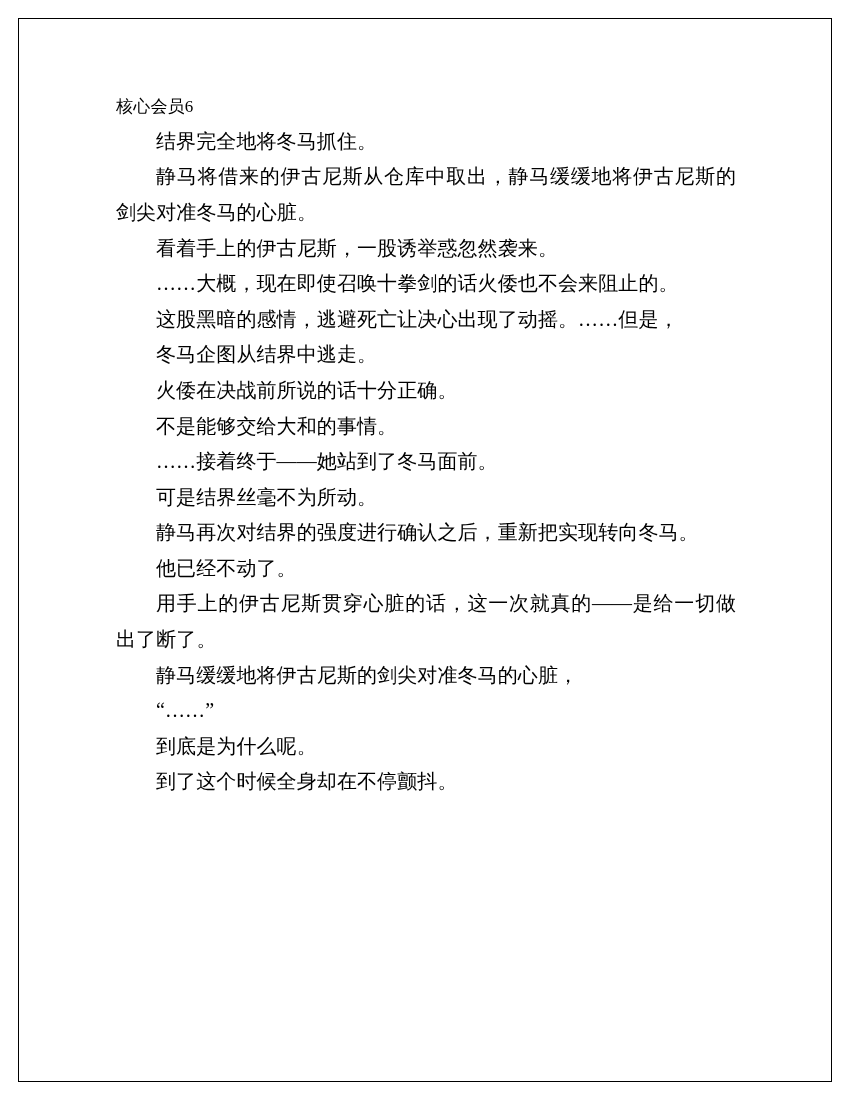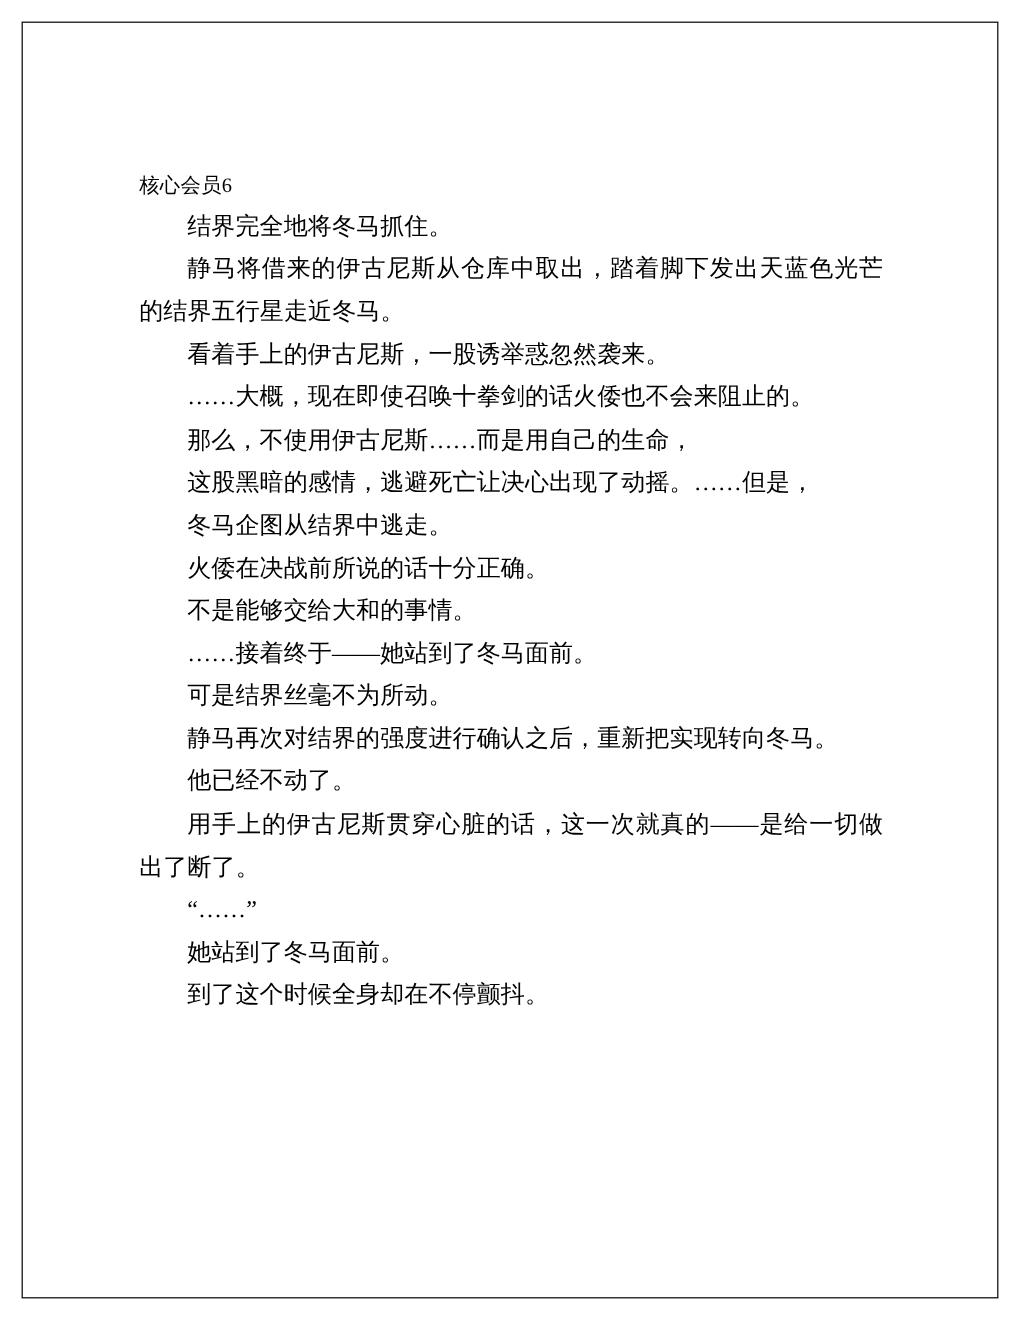--- a/index.html
+++ b/index.html
@@ -28,21 +28,20 @@
     right: 18px;
     bottom: 18px;
     border: 1px solid #000000;
     pointer-events: none;
   }
   .content {
     position: absolute;
     left: 116px;
     top: 92px;
     width: 620px;
-    margin-top: 48px;
   }
   .doc-title {
     font-size: 17px;
     line-height: 1.75;
     margin: 0 0 2px 0;
     letter-spacing: 0.2px;
   }
   .para {
     font-size: 20px;
     line-height: 1.78;
@@ -55,30 +54,30 @@
   }
 </style>
 </head>
 <body>
 
 <div class="page">
   <div class="page-border"></div>
   <div class="content">
     <p class="doc-title">核心会员6</p>
     <p class="para">结界完全地将冬马抓住。</p>
-    <p class="para">静马将借来的伊古尼斯从仓库中取出，踏着脚下发出天蓝色光芒的结界五行星走近冬马。</p>
+    <p class="para">静马将借来的伊古尼斯从仓库中取出，静马缓缓地将伊古尼斯的剑尖对准冬马的心脏。</p>
     <p class="para">看着手上的伊古尼斯，一股诱举惑忽然袭来。</p>
     <p class="para">……大概，现在即使召唤十拳剑的话火倭也不会来阻止的。</p>
-    <p class="para">那么，不使用伊古尼斯……而是用自己的生命，</p>
     <p class="para">这股黑暗的感情，逃避死亡让决心出现了动摇。……但是，</p>
     <p class="para">冬马企图从结界中逃走。</p>
     <p class="para">火倭在决战前所说的话十分正确。</p>
     <p class="para">不是能够交给大和的事情。</p>
     <p class="para">……接着终于——她站到了冬马面前。</p>
     <p class="para">可是结界丝毫不为所动。</p>
     <p class="para">静马再次对结界的强度进行确认之后，重新把实现转向冬马。</p>
     <p class="para">他已经不动了。</p>
     <p class="para">用手上的伊古尼斯贯穿心脏的话，这一次就真的——是给一切做出了断了。</p>
+    <p class="para">静马缓缓地将伊古尼斯的剑尖对准冬马的心脏，</p>
     <p class="para">“……”</p>
-    <p class="para">她站到了冬马面前。</p>
+    <p class="para">到底是为什么呢。</p>
     <p class="para">到了这个时候全身却在不停颤抖。</p>
   </div>
 </div>
 
 </body></html>

